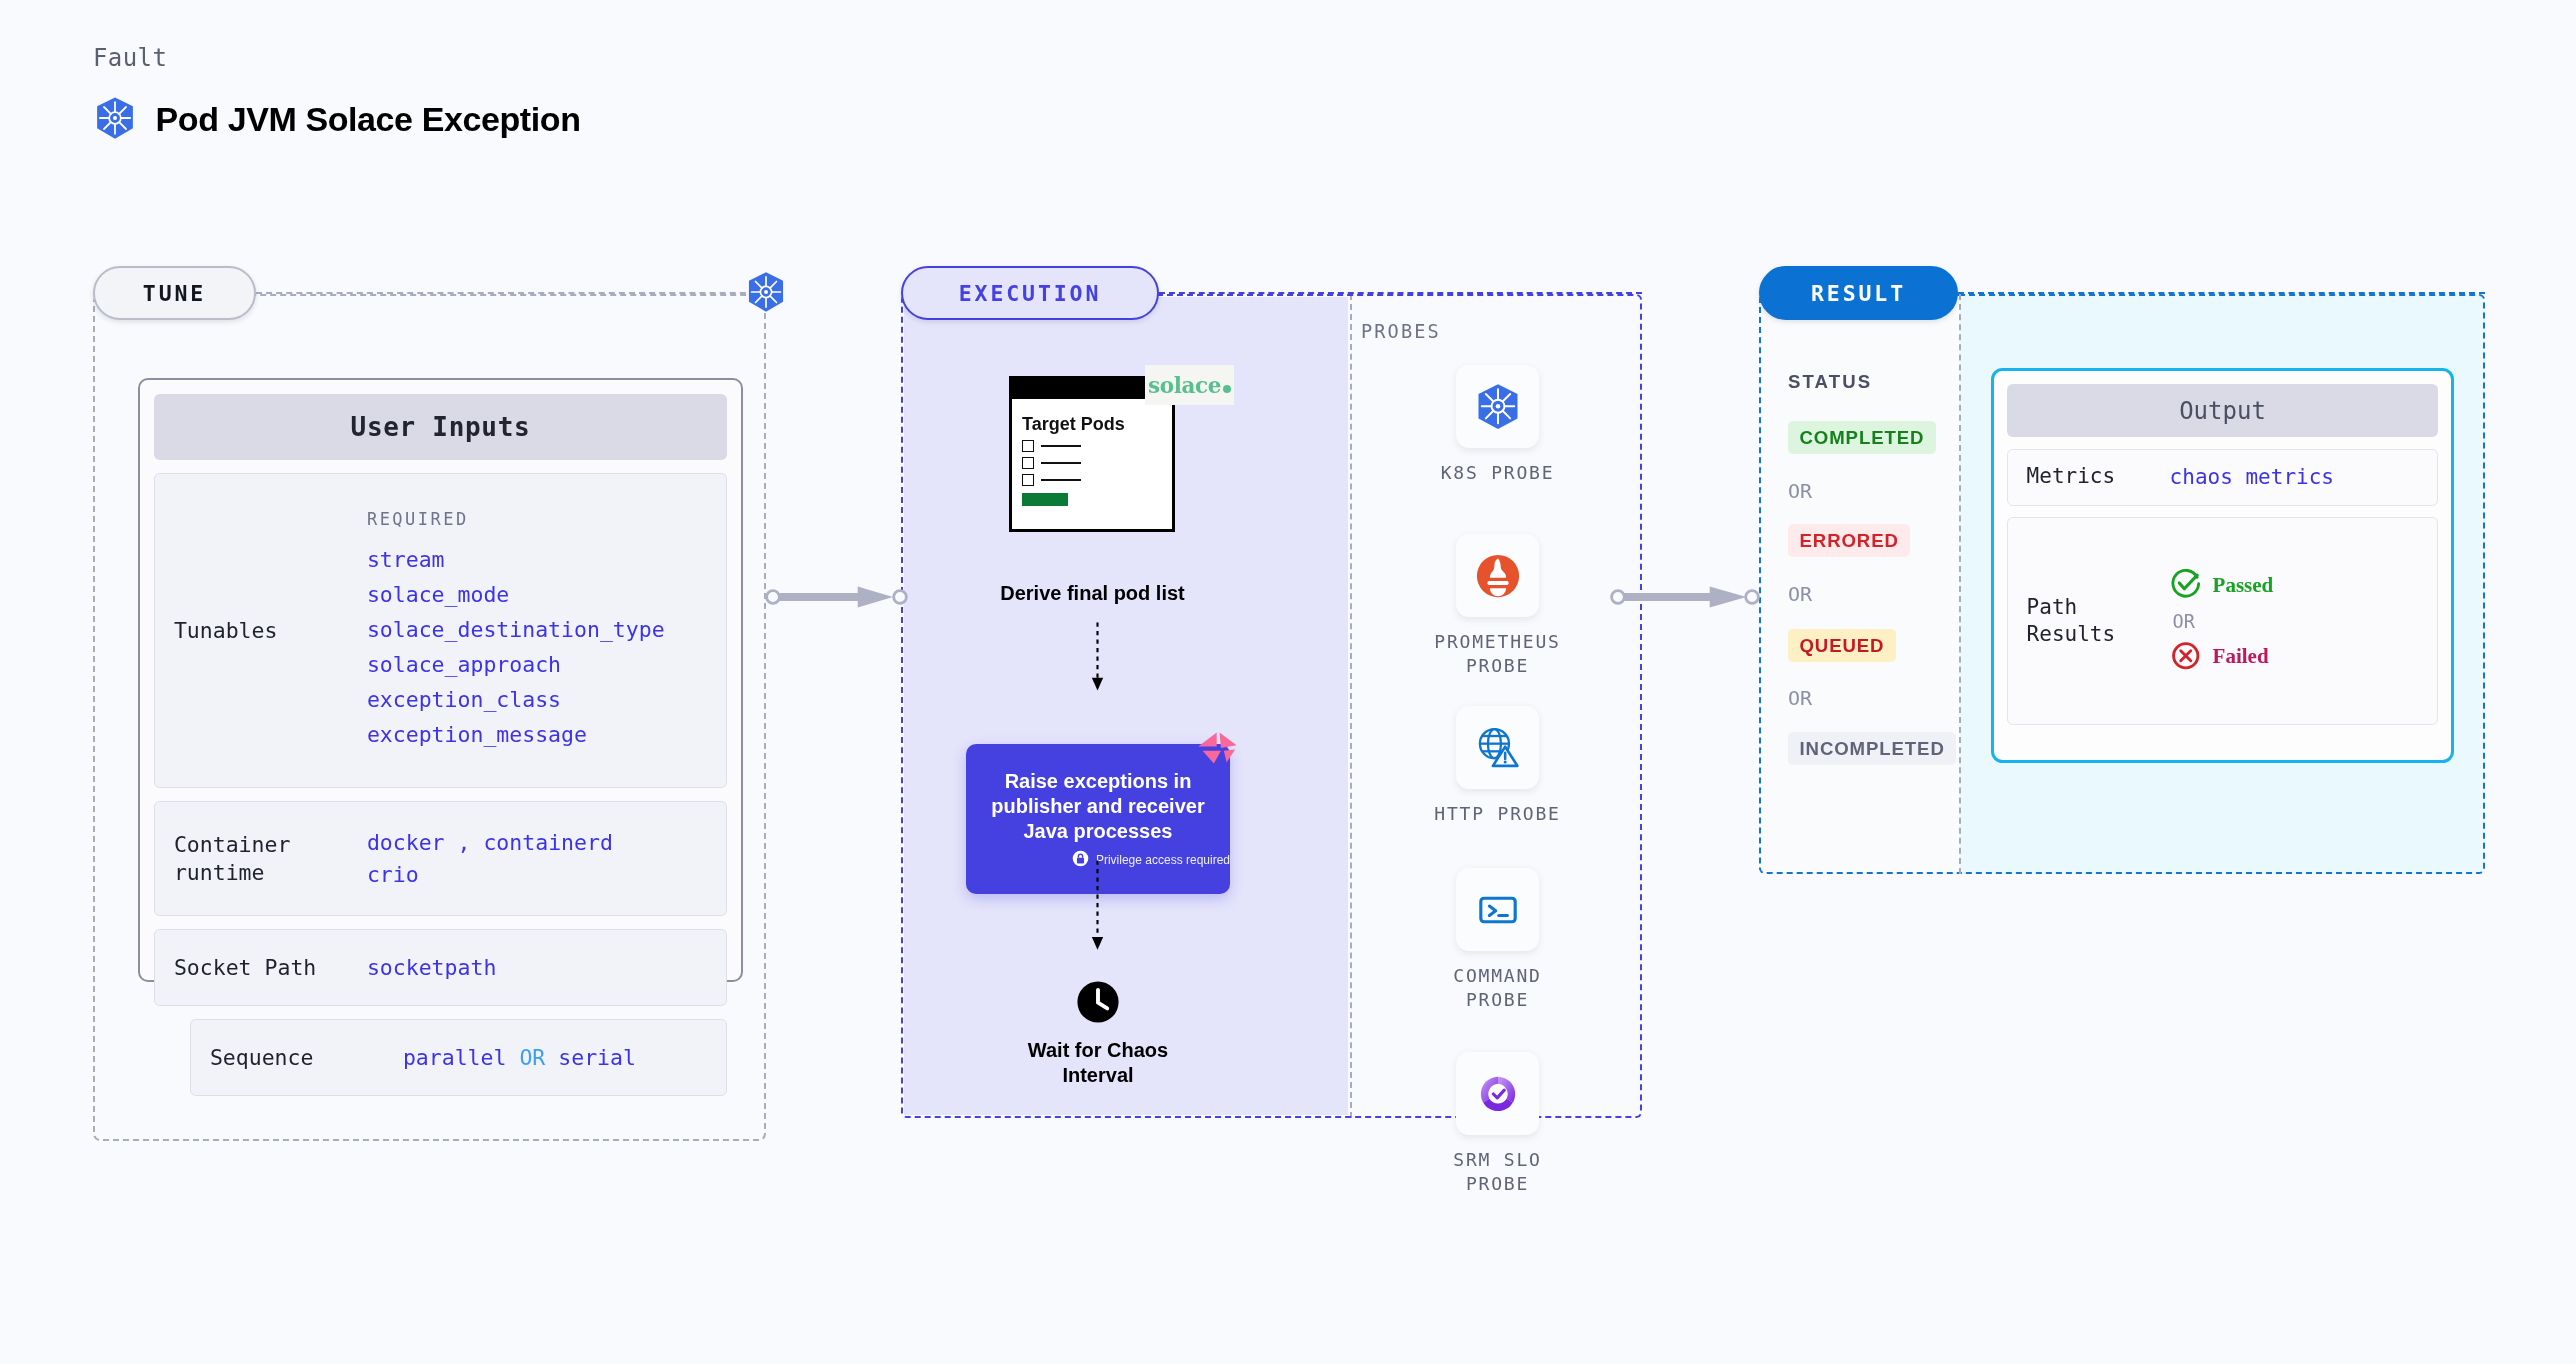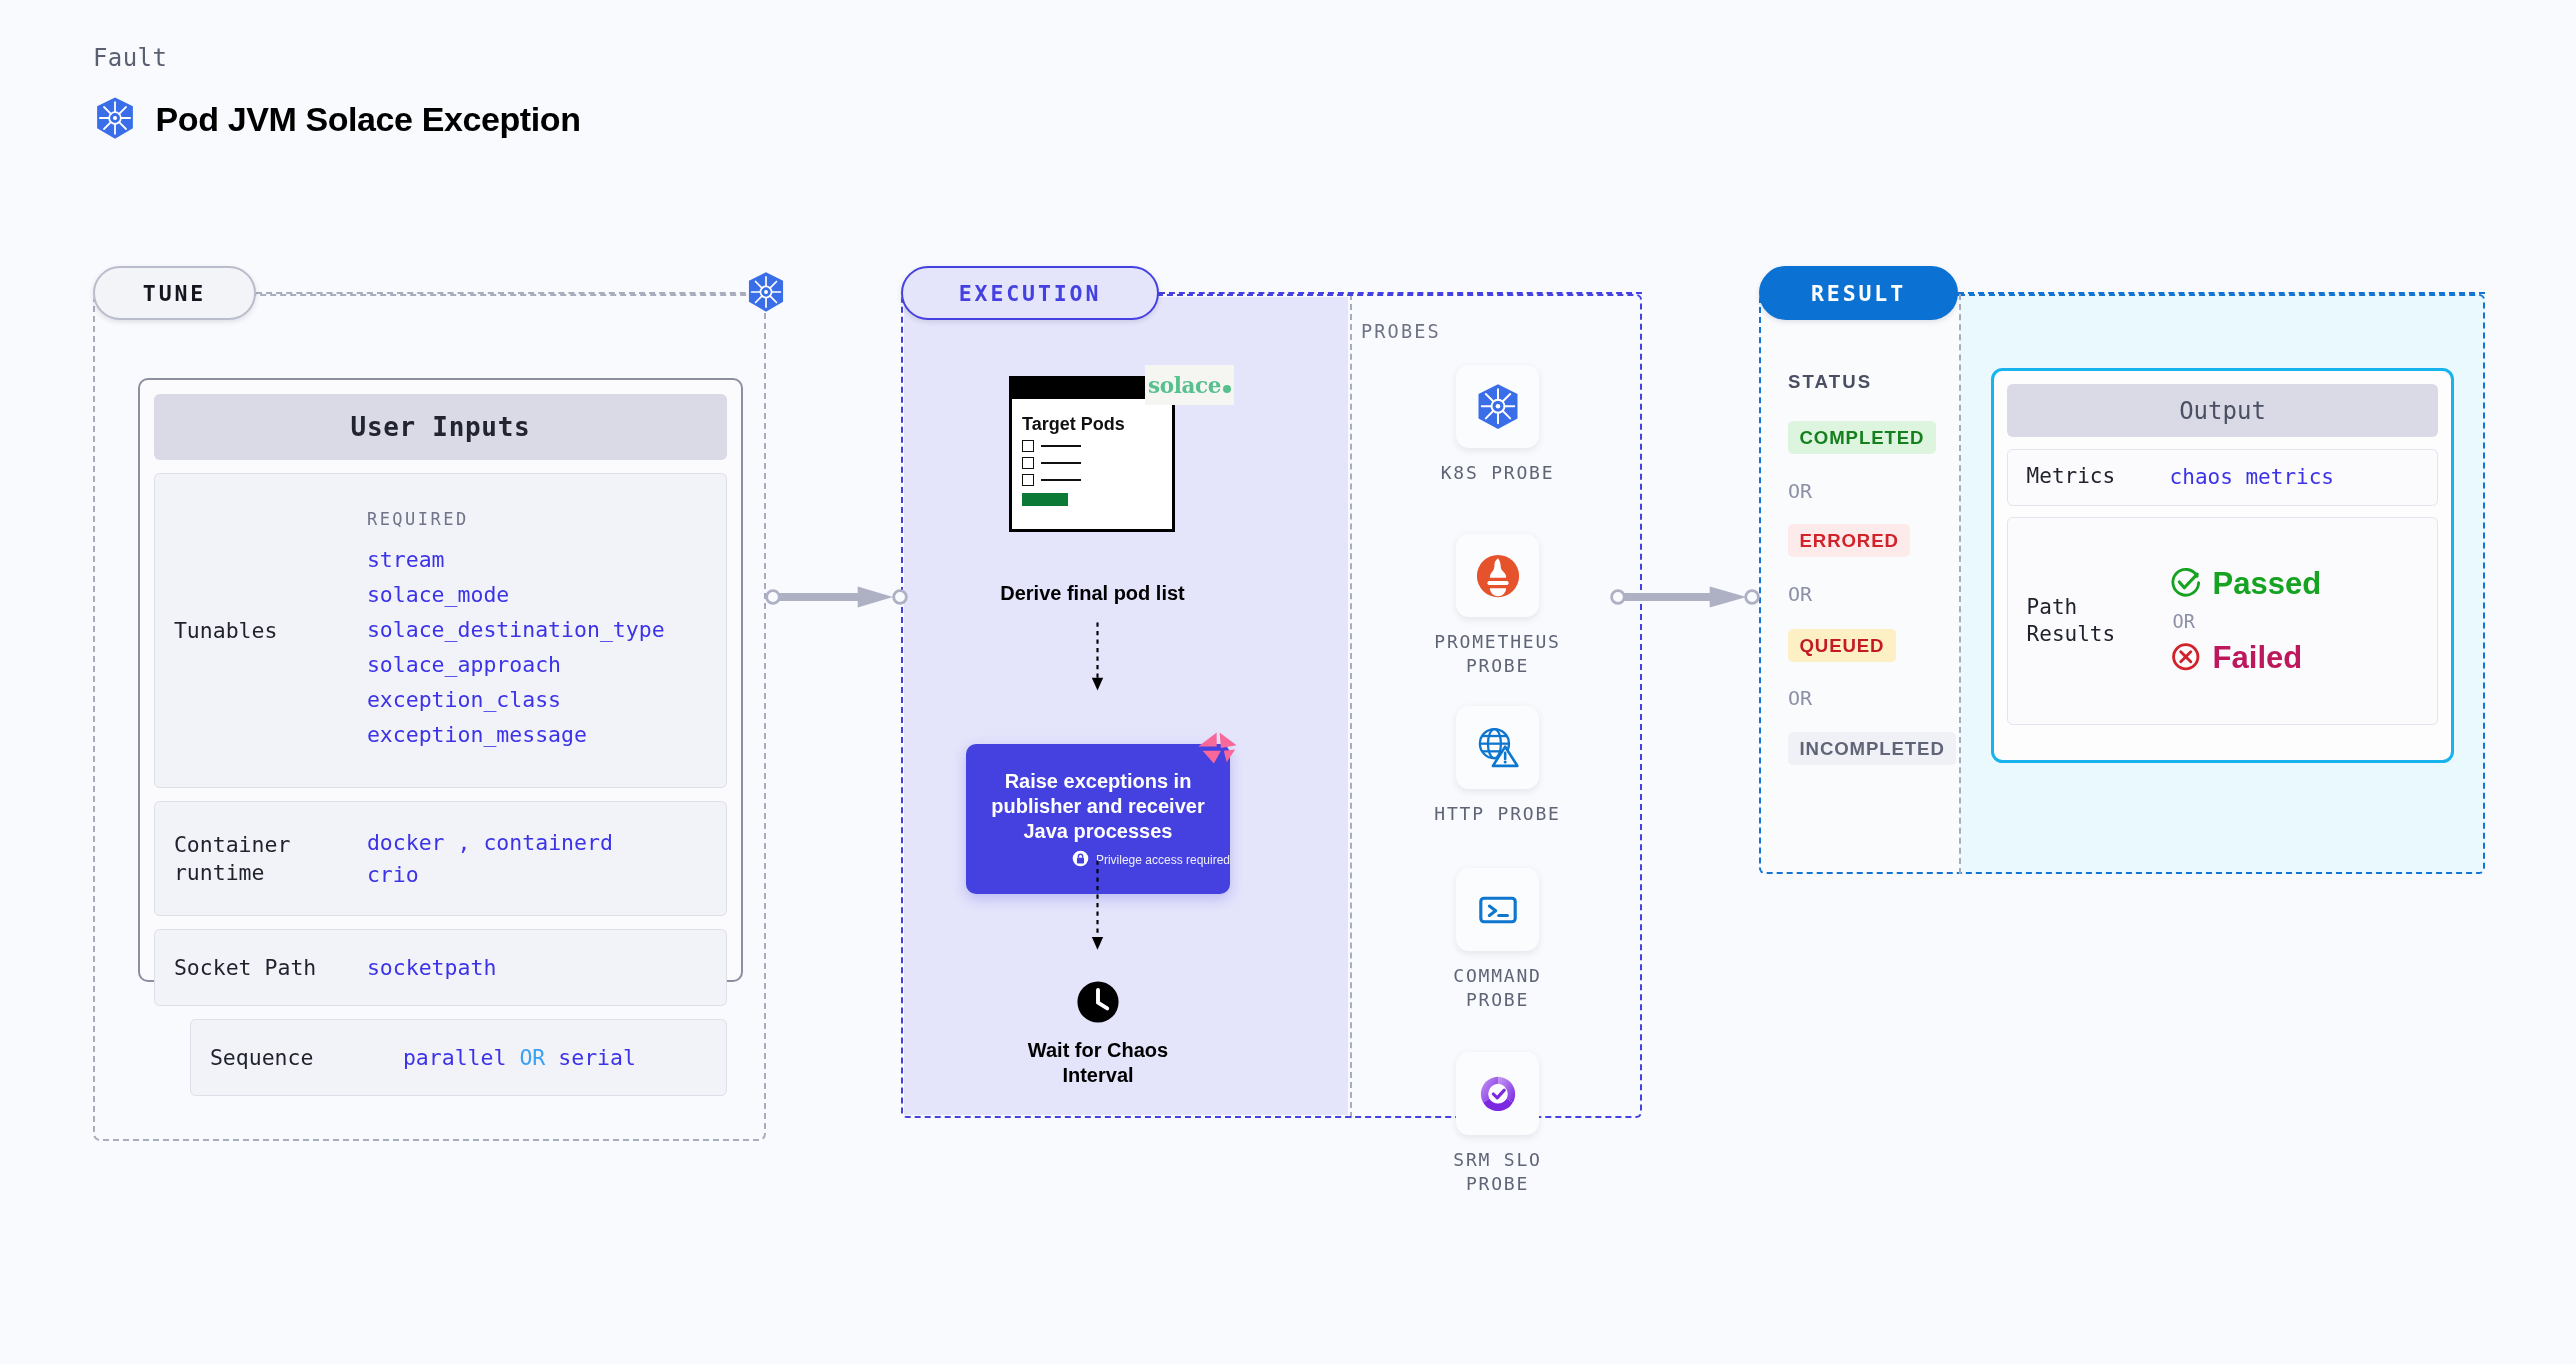--- a/index.html
+++ b/index.html
@@ -204,21 +204,21 @@
     border-radius: 5.7px; display: flex; align-items: center; padding: 0 18.6px;
   }
   #out-metrics { height: 57px; }
   #out-probe { height: 208px; }
   .out-label {
     font-family: "DejaVu Sans Mono", monospace; font-size: 21px; color: #20232d;
     width: 143px; flex: none; line-height: 1.3;
   }
   #metrics-val { font-family: "DejaVu Sans Mono", monospace; font-size: 21px; color: #3c33e8; }
   .pf-row { display: flex; align-items: center; gap: 11.5px; }
-  .pf-text { font-size: 31px; font-weight: bold; }
+  .pf-text { font-size: 21px; font-weight: bold; font-family: Liberation Serif, serif; }
   #passed-text { color: #16a321; }
   #failed-text { color: #be185d; }
   #pf-or { font-family: "DejaVu Sans Mono", monospace; font-size: 18.6px;
     color: #8b90a5; margin: 8.6px 0 8.6px 2.9px; }
 
   
   .connector { position: absolute; z-index: 5; }
   #conn-1 { left: 765px; top: 585px; }
   #conn-2 { left: 1610px; top: 585px; }
 </style>

